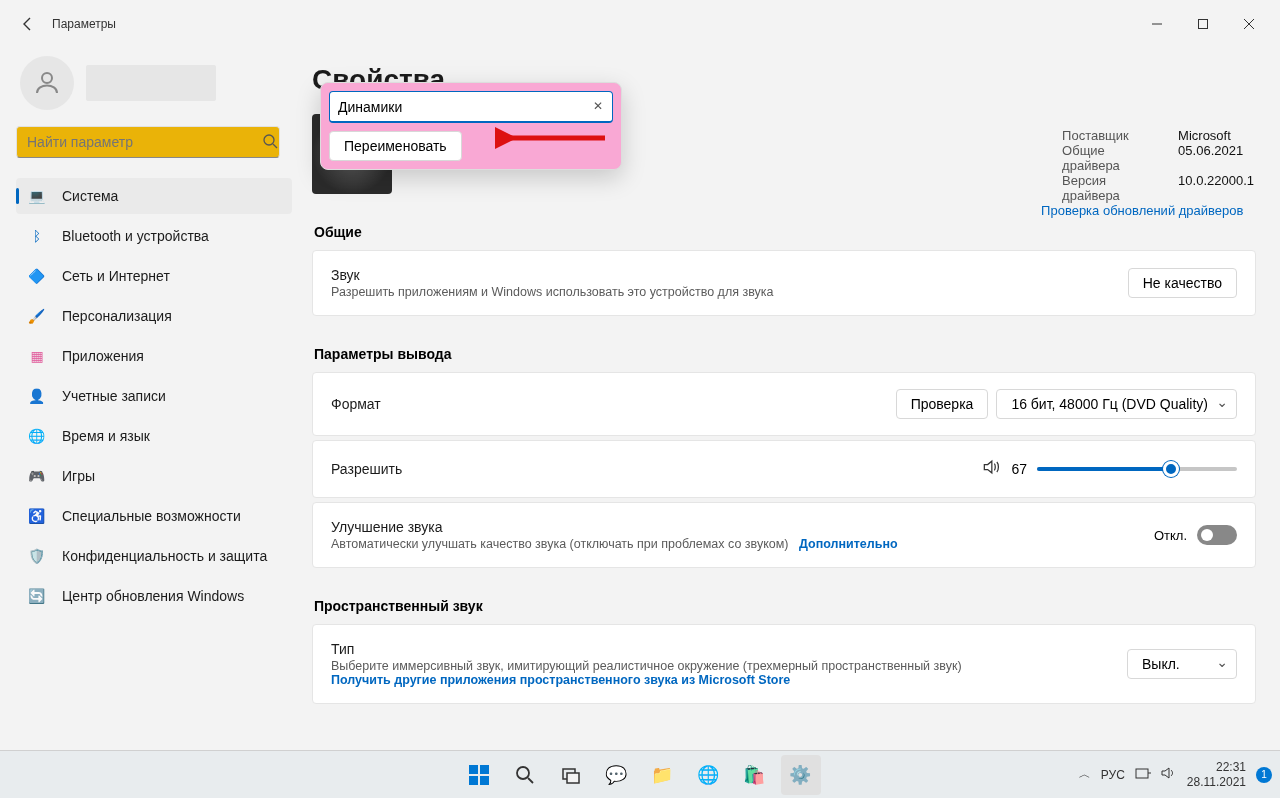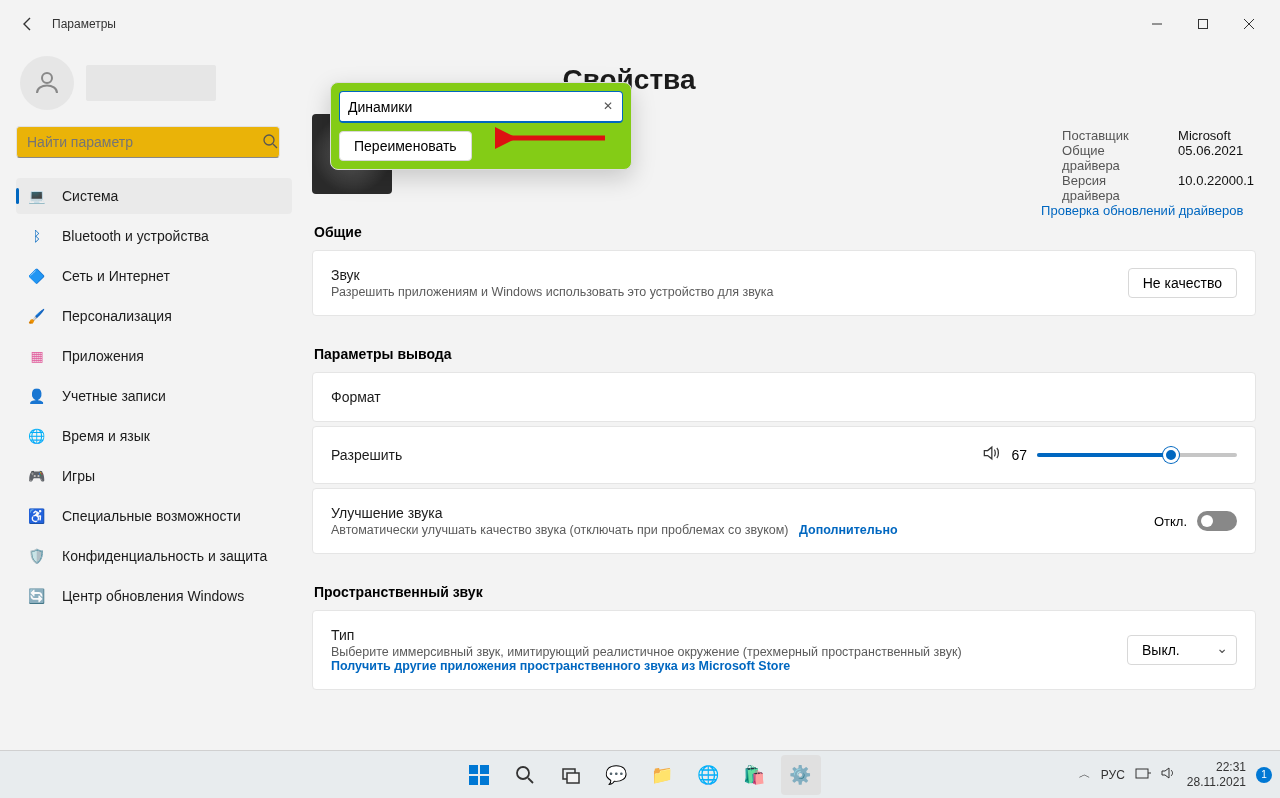--- a/index.html
+++ b/index.html
@@ -57,21 +57,21 @@
 
 .volume-wrap { display:flex; align-items:center; gap:10px; margin-left:auto; }
 .vol-track { width:200px; height:4px; background:#c6c6c6; border-radius:2px; position:relative; }
 .vol-fill { position:absolute; left:0; top:0; height:100%; background:#0067c0; border-radius:2px; }
 .vol-thumb { position:absolute; top:-6px; width:16px; height:16px; background:#0067c0; border-radius:50%; border:3px solid #fff; box-shadow:0 0 0 1px #0067c0; }
 
 .toggle { width:40px; height:20px; border-radius:10px; background:#888; position:relative; cursor:pointer; }
 .toggle::after { content:""; position:absolute; width:12px; height:12px; background:#fff; border-radius:50%; top:4px; left:4px; }
 
 
-.popup { position:absolute; top:82px; left:330px; width:302px; background:#84cc16; border:1px solid #ddd; border-radius:8px; box-shadow:0 8px 24px rgba(0,0,0,.18); padding:8px; z-index:10; }
+.popup { position:absolute; top:82px; left:320px; width:302px; background:#f9a8d4; border:1px solid #ddd; border-radius:8px; box-shadow:0 8px 24px rgba(0,0,0,.18); padding:8px; z-index:10; }
 .popup input { width:100%; height:32px; border:1px solid #0067c0; border-bottom:2px solid #0067c0; border-radius:4px; padding:0 28px 0 8px; font-size:14px; background:#fff; }
 .popup .clear-x { position:absolute; right:18px; top:16px; color:#555; cursor:pointer; font-size:12px; }
 .popup .rename-btn { margin-top:8px; display:inline-block; background:#fff; }
 
 .red-arrow { position:absolute; left:495px; top:120px; z-index:11; }
 
 
 .taskbar { position:absolute; bottom:0; left:0; right:0; height:48px; background:#e8ecee; border-top:1px solid #d0d0d0; display:flex; align-items:center; }
 .task-center { position:absolute; left:50%; transform:translateX(-50%); display:flex; gap:6px; }
 .tb-icon { width:40px; height:40px; border-radius:4px; display:flex; align-items:center; justify-content:center; cursor:pointer; font-size:18px; }
@@ -172,21 +172,21 @@
           <span>Конфиденциальность и защита</span>
         </li>
         <li class="nav-item" style="position: relative;">
           <span class="nav-icon" style="color: rgb(26, 140, 255);">🔄</span>
           <span>Центр обновления Windows</span>
         </li>
       </ul>
   </div>
 
   <div class="content">
-    <h1 class="page-title" style="text-align:center; padding-right:310px;">
+    <h1 class="page-title" style="text-align:left; padding-right:310px;">
       <span>Свойства</span>
     </h1>
 
     <div class="device-header">
       <div class="device-icon"></div>
       <div class="device-info">
         <div class="device-name" style="visibility:hidden;">Динамики</div>
         <div class="device-sub" style="visibility:hidden;">High Definition Audio Device</div>
         <div class="rename-link">Переименовать</div>
       </div>
@@ -213,20 +213,24 @@
       <div>
         <div class="card-title">Звук</div>
         <div class="card-sub">Разрешить приложениям и Windows использовать это устройство для звука</div>
       </div>
       <button class="btn" style="margin-left:auto;">Не качество</button>
     </div>
 
     <div class="section-head">Параметры вывода</div>
     <div class="card">
       <div class="card-title">Формат</div>
+      <div style="margin-left:auto; display:flex; gap:8px;">
+        <button class="btn">Проверка</button>
+        <div class="dropdown" style="min-width:220px;">16 бит, 48000 Гц (DVD Quality)</div>
+      </div>
     </div>
     <div class="card">
       <div class="card-title">Разрешить</div>
       <div class="volume-wrap">
         <span>
           <svg width="20" height="20" viewBox="0 0 24 24">
               <path d="M4 9v6h4l5 4V5L8 9H4z" fill="none" stroke="#333" stroke-width="1.5"></path>
               <path d="M16 8c1.5 1.5 1.5 6.5 0 8M19 6c2.5 2.5 2.5 9.5 0 12" fill="none" stroke="#333" stroke-width="1.5"></path>
             </svg>
         </span>

